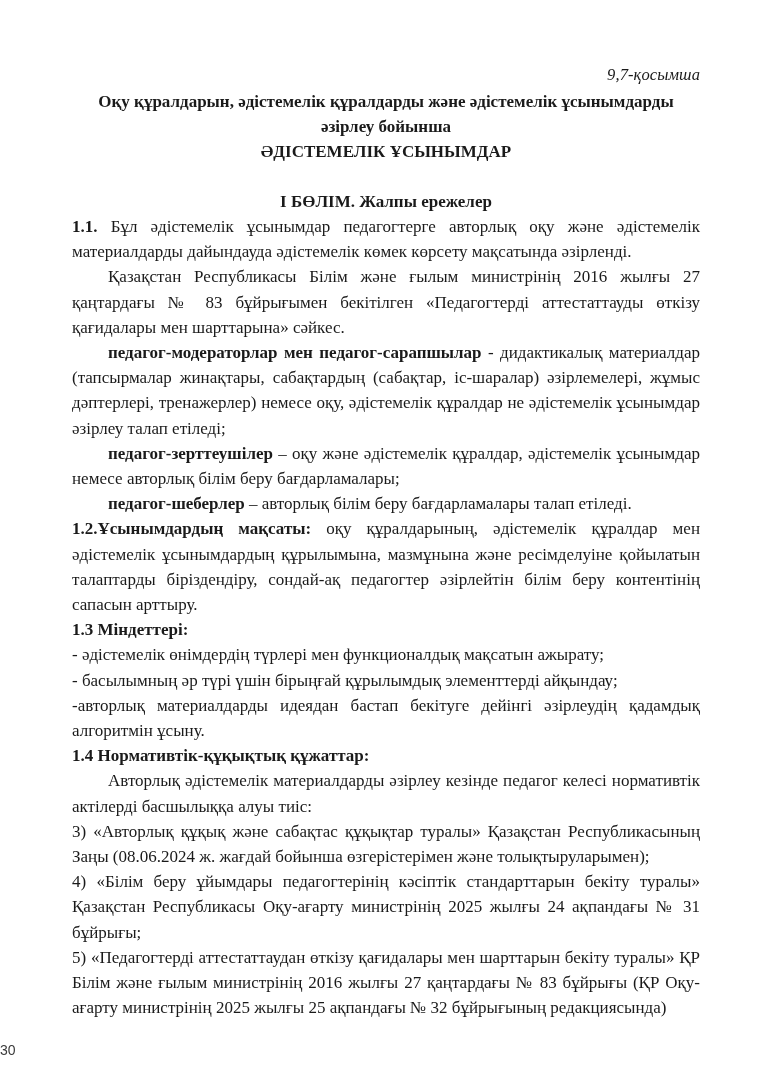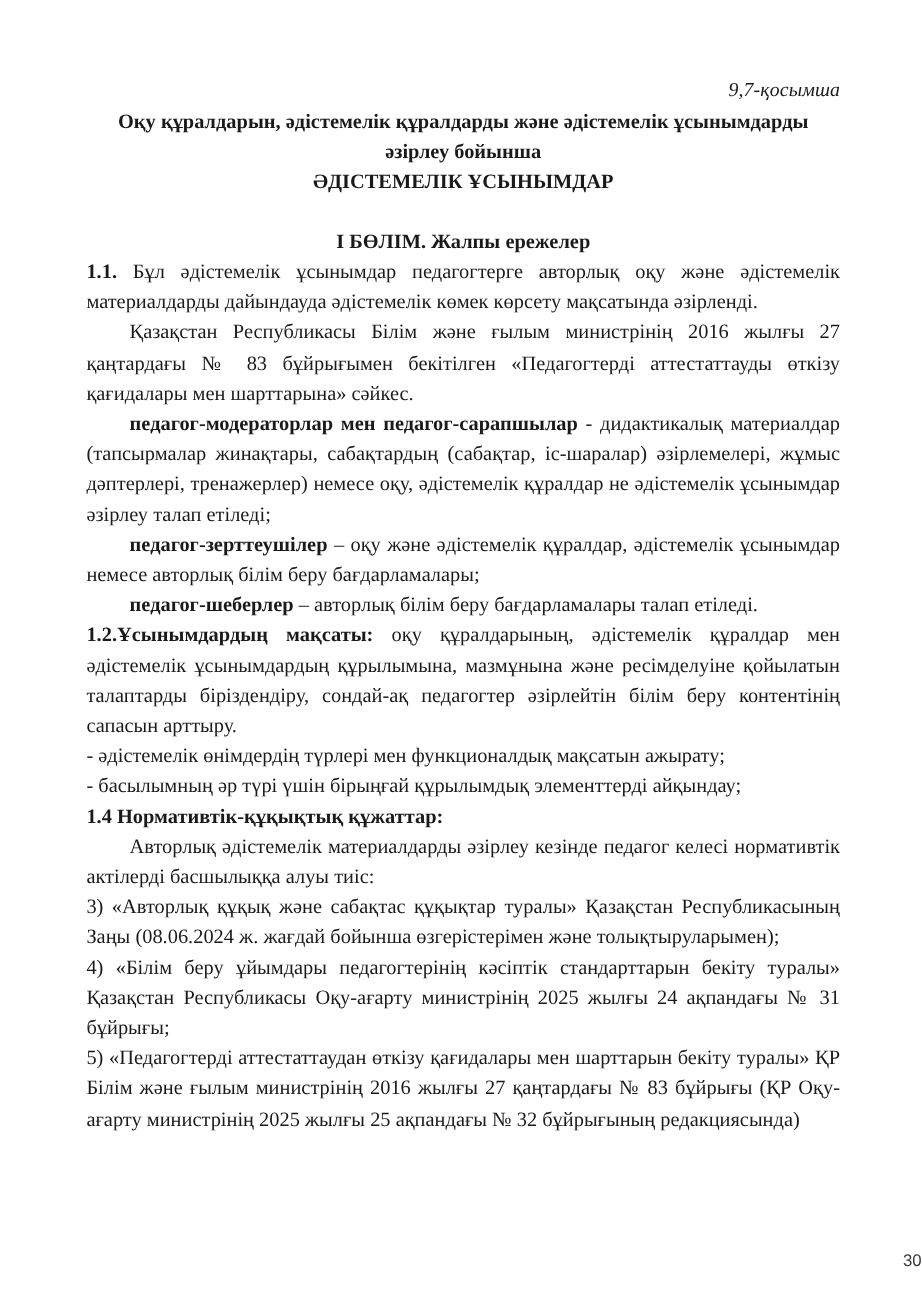--- a/index.html
+++ b/index.html
@@ -71,24 +71,24 @@
     text-indent: 36px;
   }
   p.flush {
     text-indent: 0;
   }
   b, .b {
     font-weight: bold;
   }
   .page-number {
     position: absolute;
-    left: 12px;
+    left: 0;
     right: 0;
     top: 1042px;
-    text-align: right;
+    text-align: left;
     font-family: "Liberation Sans", "DejaVu Sans", sans-serif;
     font-size: 14px;
     color: #3a3a3a;
   }
 </style>
 </head>
 <body>
 
 <div class="page">
 
@@ -110,23 +110,25 @@
     <p class="para indent">Қазақстан Республикасы Білім және ғылым министрінің 2016 жылғы 27 қаңтардағы № 83 бұйрығымен бекітілген «Педагогтерді аттестаттауды өткізу қағидалары мен шарттарына» сәйкес.</p>
 
     <p class="para indent"><b>педагог-модераторлар мен педагог-сарапшылар</b><span> - дидактикалық материалдар (тапсырмалар жинақтары, сабақтардың (сабақтар, іс-шаралар) әзірлемелері, жұмыс дәптерлері, тренажерлер) немесе оқу, әдістемелік құралдар не әдістемелік ұсынымдар әзірлеу талап етіледі;</span></p>
 
     <p class="para indent"><b>педагог-зерттеушілер</b><span> – оқу және әдістемелік құралдар, әдістемелік ұсынымдар немесе авторлық білім беру бағдарламалары;</span></p>
 
     <p class="para indent"><b>педагог-шеберлер</b><span> – авторлық білім беру бағдарламалары талап етіледі.</span></p>
 
     <p class="para flush"><b>1.2.Ұсынымдардың мақсаты:</b><span> оқу құралдарының, әдістемелік құралдар мен әдістемелік ұсынымдардың құрылымына, мазмұнына және ресімделуіне қойылатын талаптарды біріздендіру, сондай-ақ педагогтер әзірлейтін білім беру контентінің сапасын арттыру.</span></p>
 
+    <p class="para flush"><b>1.3 Міндеттері:</b></p>
 
     <p class="para flush">- әдістемелік өнімдердің түрлері мен функционалдық мақсатын ажырату;</p>
     <p class="para flush">- басылымның әр түрі үшін бірыңғай құрылымдық элементтерді айқындау;</p>
+    <p class="para flush">-авторлық материалдарды идеядан бастап бекітуге дейінгі әзірлеудің қадамдық алгоритмін ұсыну.</p>
 
     <p class="para flush"><b>1.4 Нормативтік-құқықтық құжаттар:</b></p>
 
     <p class="para indent">Авторлық әдістемелік материалдарды әзірлеу кезінде педагог келесі нормативтік актілерді басшылыққа алуы тиіс:</p>
 
     <p class="para flush">3) «Авторлық құқық және сабақтас құқықтар туралы» Қазақстан Республикасының Заңы (08.06.2024 ж. жағдай бойынша өзгерістерімен және толықтыруларымен);</p>
     <p class="para flush">4) «Білім беру ұйымдары педагогтерінің кәсіптік стандарттарын бекіту туралы» Қазақстан Республикасы Оқу-ағарту министрінің 2025 жылғы 24 ақпандағы № 31 бұйрығы;</p>
     <p class="para flush">5) «Педагогтерді аттестаттаудан өткізу қағидалары мен шарттарын бекіту туралы» ҚР Білім және ғылым министрінің 2016 жылғы 27 қаңтардағы № 83 бұйрығы (ҚР Оқу-ағарту министрінің 2025 жылғы 25 ақпандағы № 32 бұйрығының редакциясында)</p>
 
   </div>

